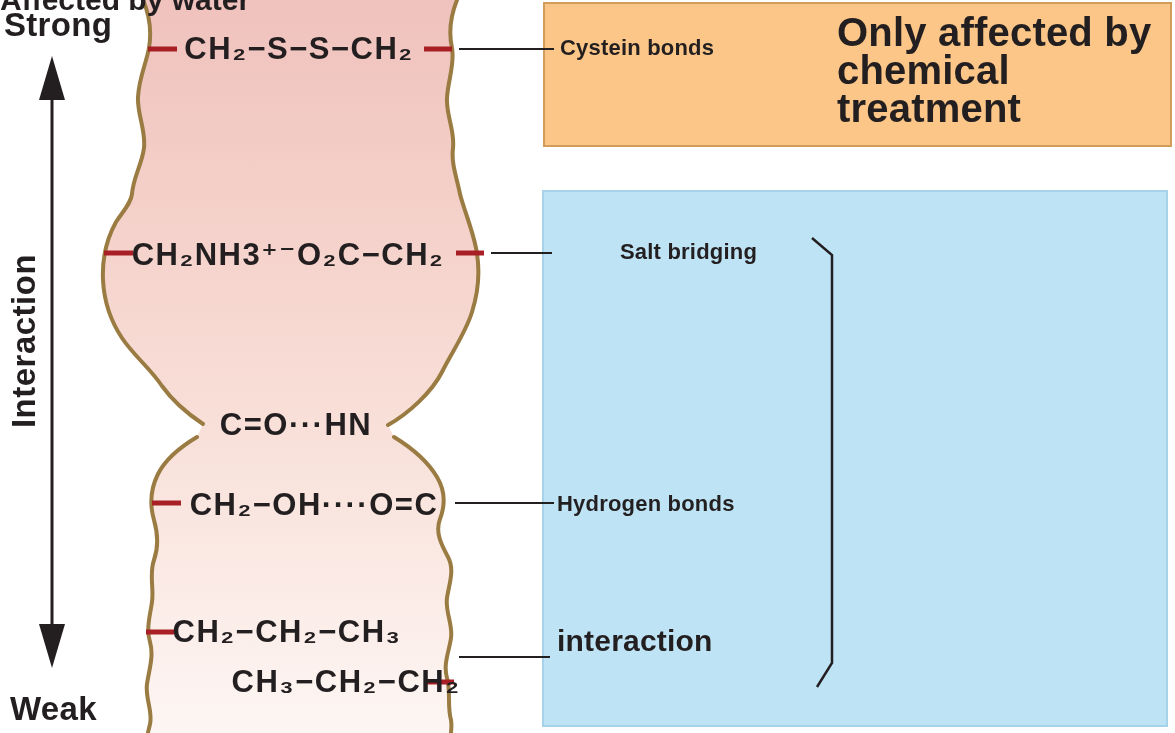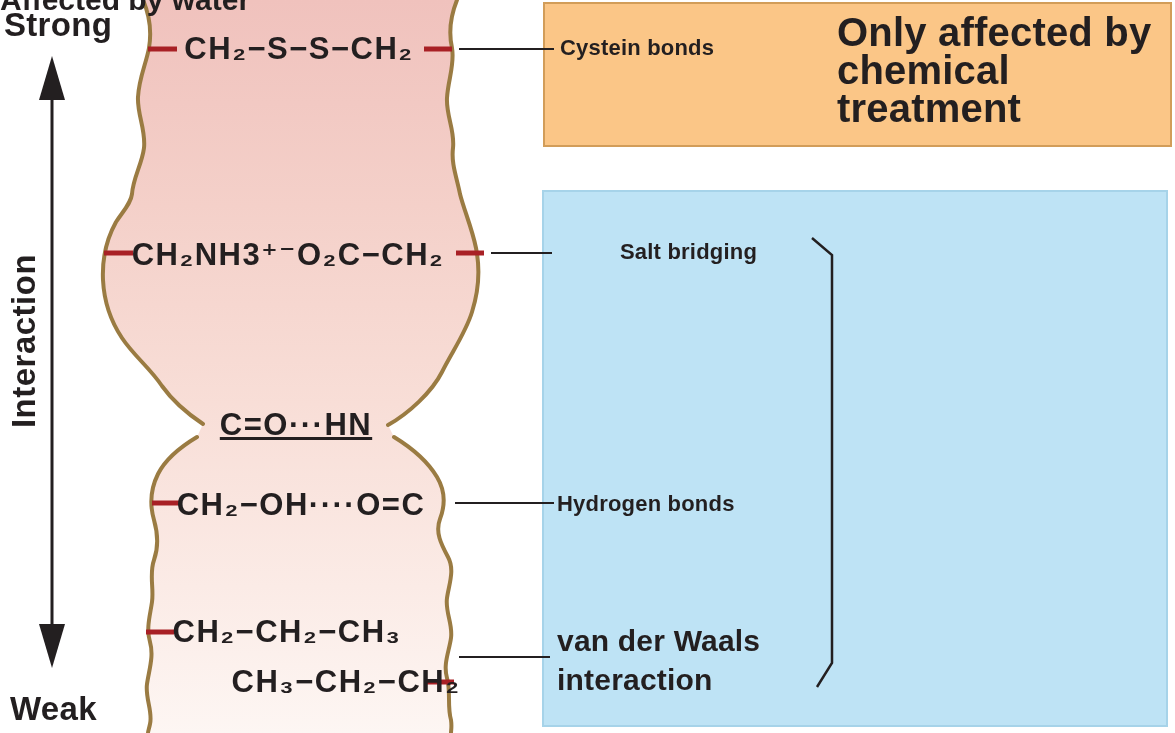--- a/index.html
+++ b/index.html
@@ -103,30 +103,29 @@
 
     <polyline points="812,238 832,255 832,663 817,687" fill="none" stroke="#231f20" stroke-width="2.5"></polyline>
   </svg>
 
   <div class="txt axis-label strong">Strong</div>
   <div class="txt axis-label weak">Weak</div>
   <div class="txt interaction">Interaction</div>
 
   <div class="txt formula" style="left:299px;top:49px;">CH₂−S−S−CH₂</div>
   <div class="txt formula" style="left:288px;top:254px;">CH₂NH3⁺⁻O₂C−CH₂</div>
-  <div class="txt formula" style="left:296px;top:425px;text-decoration:underline;">C=O···HN</div>
-  <div class="txt formula" style="left:301px;top:505px;">CH₂−OH····O=C</div>
+  <div class="txt formula" style="left:296px;top:425px;">C=O···HN</div>
+  <div class="txt formula" style="left:314px;top:505px;">CH₂−OH····O=C</div>
   <div class="txt formula" style="left:287px;top:632px;text-align:center;">CH₂−CH₂−CH₃</div>
   <div class="txt formula" style="left:308px;top:682px;margin-left:38px;">CH₃−CH₂−CH₂</div>
 
   <div class="txt bond-label" style="left:560px;top:48px;">Cystein bonds</div>
   <div class="txt bond-label" style="left:572px;top:252px;margin-left:48px;">Salt bridging</div>
   <div class="txt bond-label" style="left:557px;top:504px;">Hydrogen bonds</div>
   <div class="vdw-label">
-    <div>van der Waals</div>
     <div>interaction</div>
   </div>
 
   <div class="callout-text chem-callout">
     <div>Only affected by</div>
     <div>chemical treatment</div>
   </div>
   <div class="water-callout">Affected by water</div>
 
 </div>

